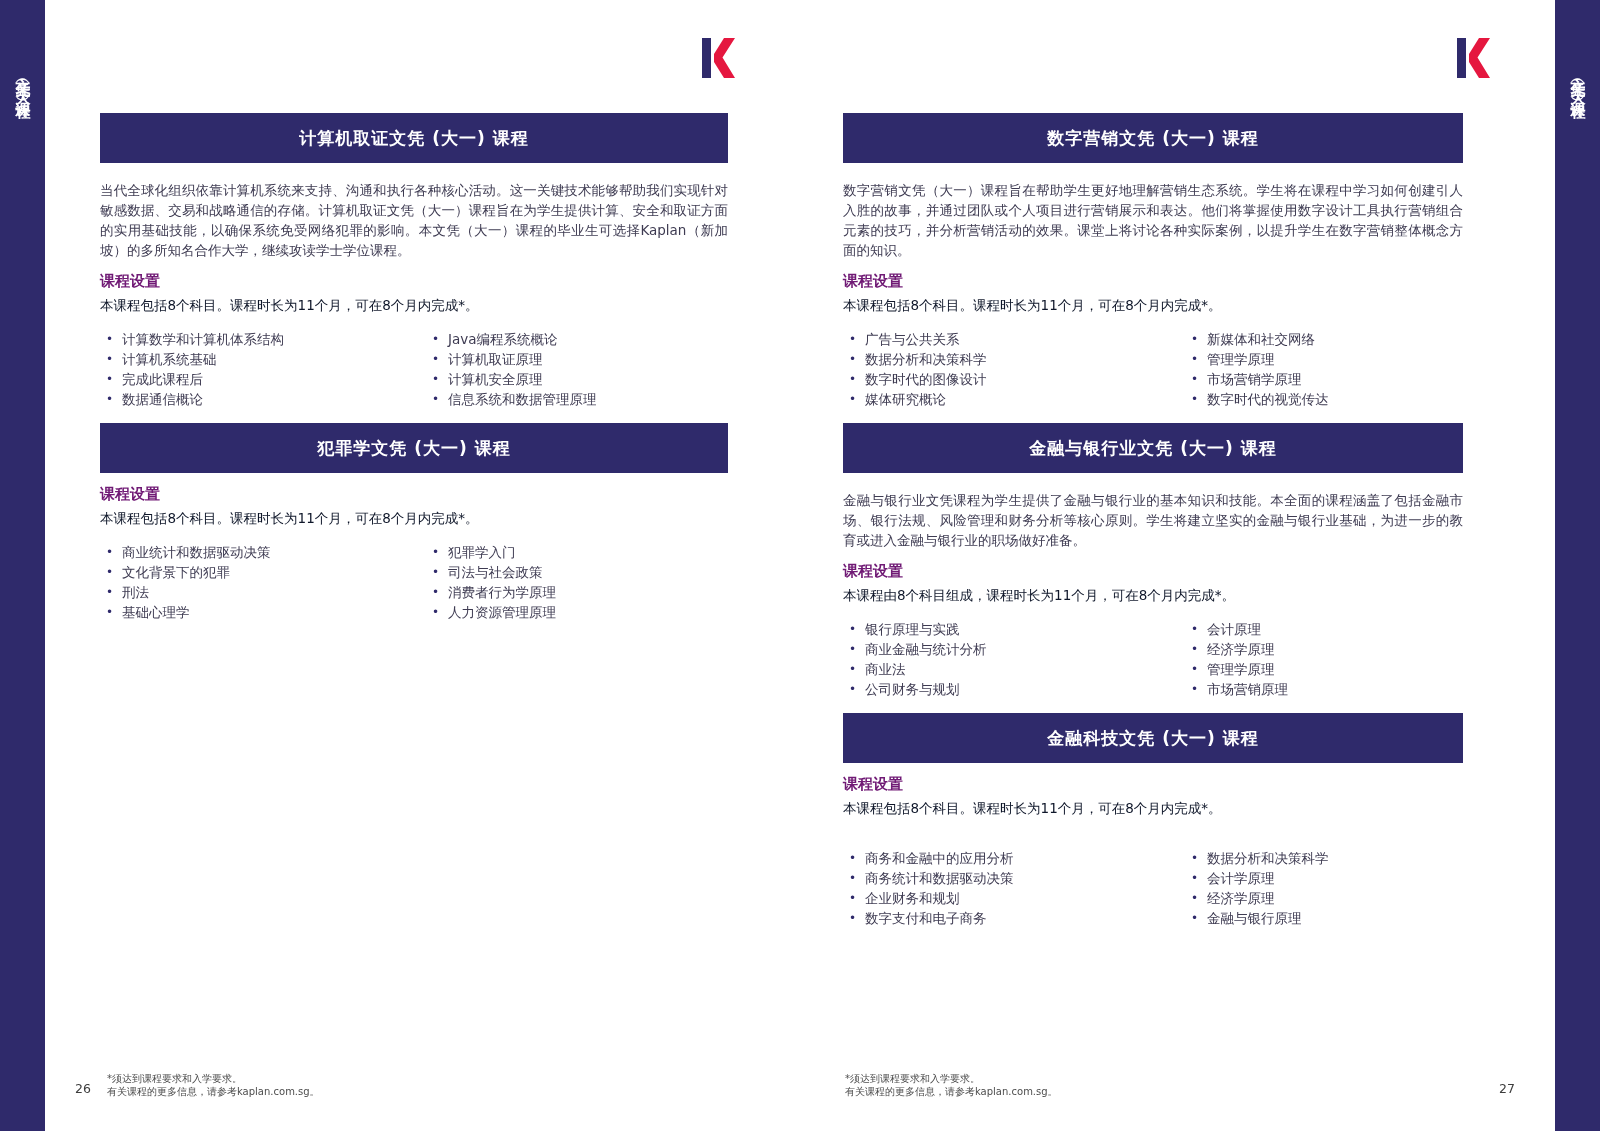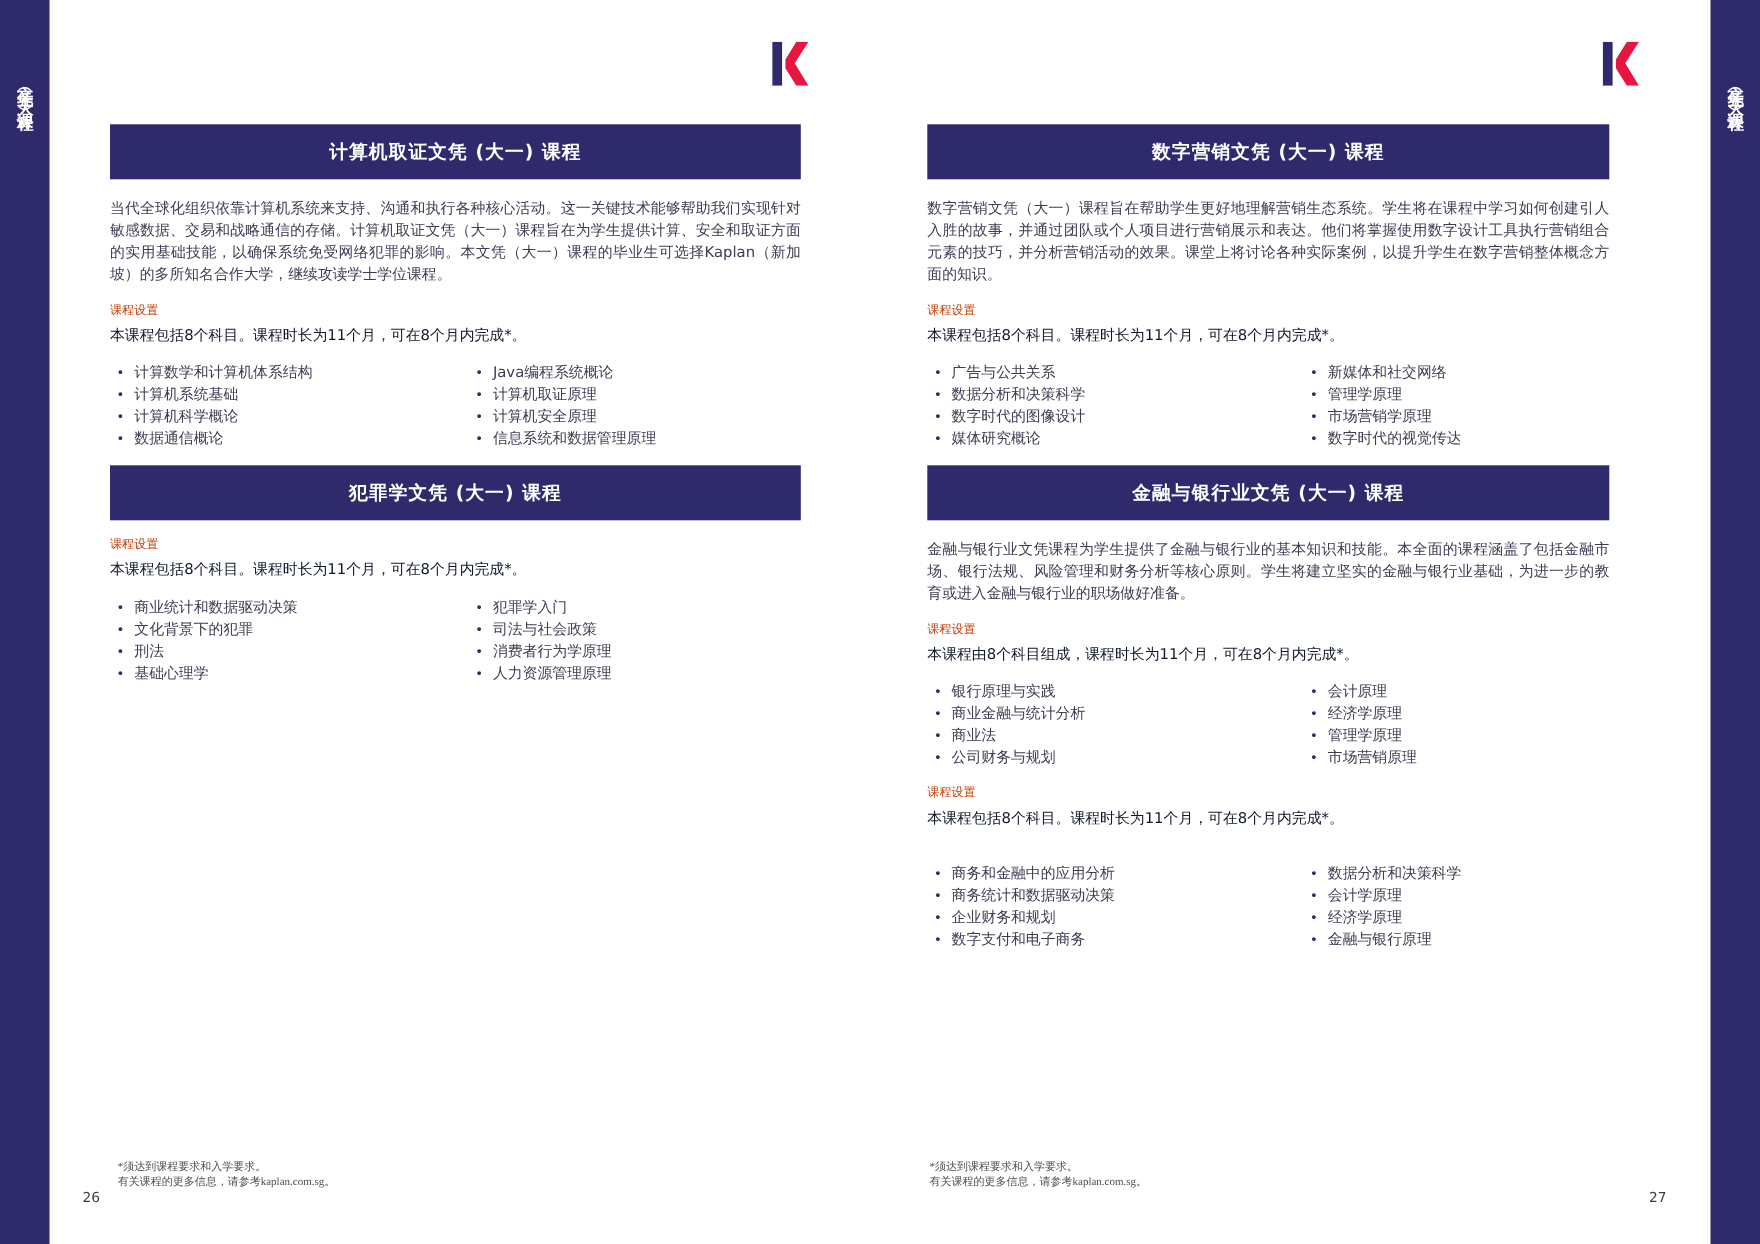--- a/index.html
+++ b/index.html
@@ -34,38 +34,37 @@
     margin-top:14px;height:50px;background:#2f2a6b;color:#ffffff;
     display:flex;align-items:center;justify-content:center;
     font-size:17px;font-weight:bold;letter-spacing:1px;
   }
   .course-header.first{margin-top:113px;}
   .course-desc{
     margin:17px 0 0;font-size:13.5px;line-height:20px;color:#3e3b52;
     text-align:justify;
   }
   .settings{
-    margin:13px 0 0;font-size:11px;line-height:17px;
-    color:#c2410c;font-weight:normal;
+    margin:13px 0 0;font-size:15px;line-height:17px;
+    color:#701a75;font-weight:bold;
   }
   .duration{margin:5px 0 0;font-size:13.5px;line-height:20px;color:#0f172a;}
 
   .subjects{display:grid;margin-top:14px;}
   .subjects.cols-l{grid-template-columns:326px 1fr;}
   .subjects.cols-r{grid-template-columns:342px 1fr;}
   .subjects.spaced{margin-top:30px;}
   .subjects ul{list-style:none;margin:0;padding:0;}
   .subjects li{display:flex;line-height:20px;font-size:13.5px;color:#3e3b52;}
   .blt{color:#2f2a6b;margin:0 9px 0 6px;font-size:12px;}
 
   
   .footnote{
-    position:absolute;bottom:50px;left:7px;font-size:10px;line-height:13px;
+    position:absolute;bottom:33px;left:7px;font-size:10px;line-height:13px;
     color:#4d4d4d;
-    font-family:Liberation Serif, serif;
   }
   .page-right .footnote{left:2px;}
   .pagenum{
     position:absolute;bottom:35px;font-size:12.5px;color:#3d3d3d;
   }
   .pagenum-left{left:-25px;}
   .pagenum-right{right:-52px;}
 </style>
 </head>
 <body>
@@ -100,21 +99,21 @@
             <li>
               <span class="blt">•</span>
               <span>计算数学和计算机体系结构</span>
             </li>
             <li>
               <span class="blt">•</span>
               <span>计算机系统基础</span>
             </li>
             <li>
               <span class="blt">•</span>
-              <span>计算机科学概论</span>
+              <span>完成此课程后</span>
             </li>
             <li>
               <span class="blt">•</span>
               <span>数据通信概论</span>
             </li>
           </ul>
         <ul>
             <li>
               <span class="blt">•</span>
               <span>Java编程系统概论</span>
@@ -285,20 +284,23 @@
             </li>
             <li>
               <span class="blt">•</span>
               <span>市场营销原理</span>
             </li>
           </ul>
       </div>
     </div>
 
     <div class="course">
+      <div class="course-header">
+        <span>金融科技文凭 (大一) 课程</span>
+      </div>
       <h4 class="settings">课程设置</h4>
       <p class="duration">本课程包括8个科目。课程时长为11个月，可在8个月内完成*。</p>
       <div class="subjects cols-r spaced">
         <ul>
             <li>
               <span class="blt">•</span>
               <span>商务和金融中的应用分析</span>
             </li>
             <li>
               <span class="blt">•</span>

